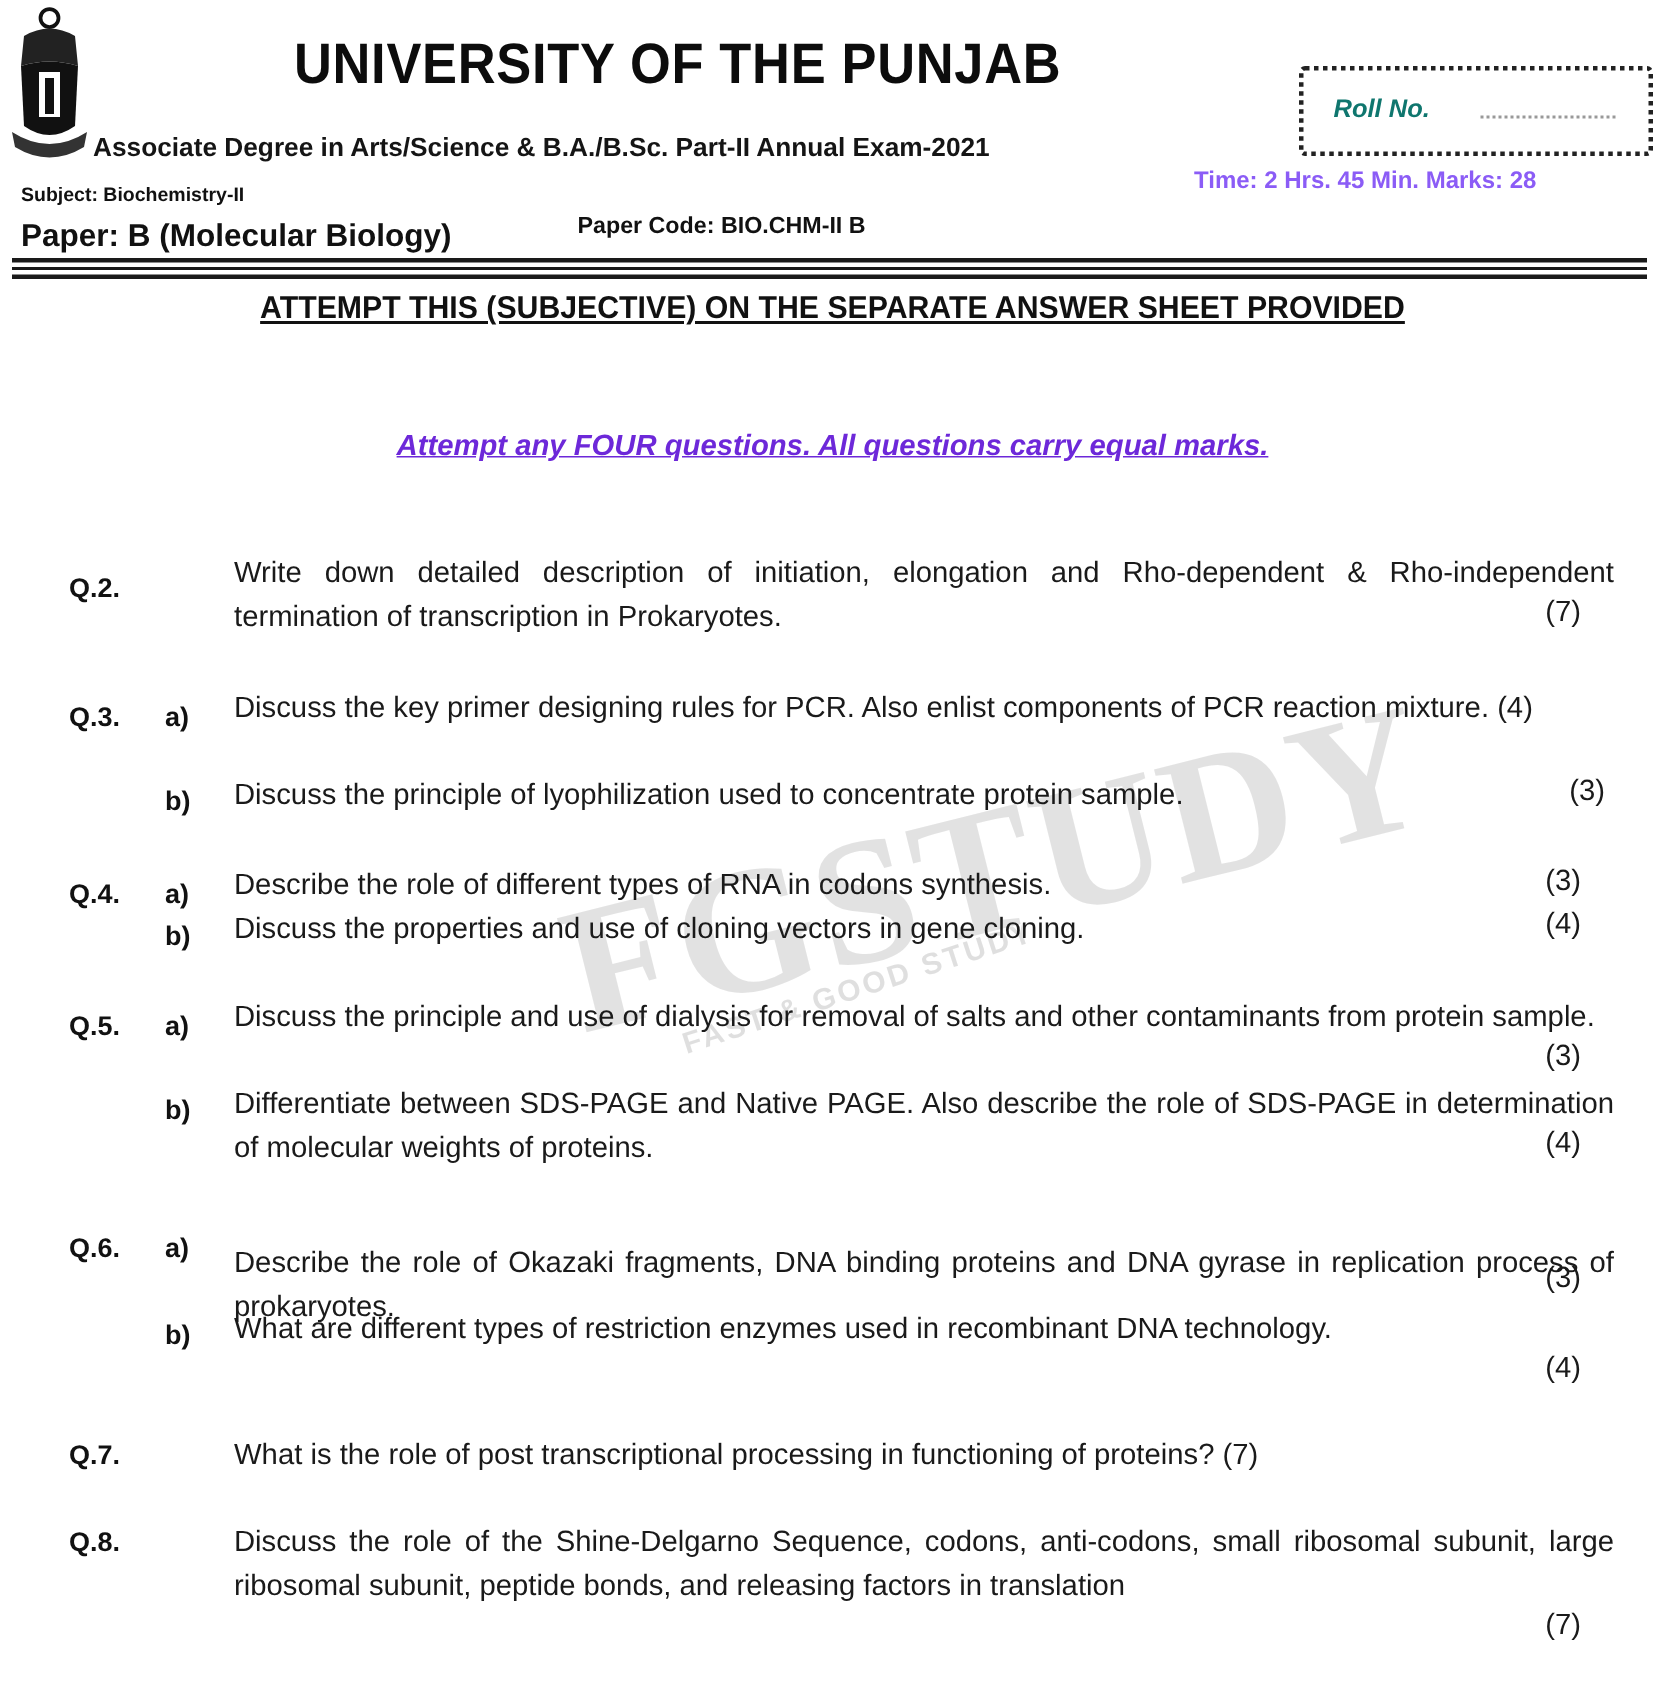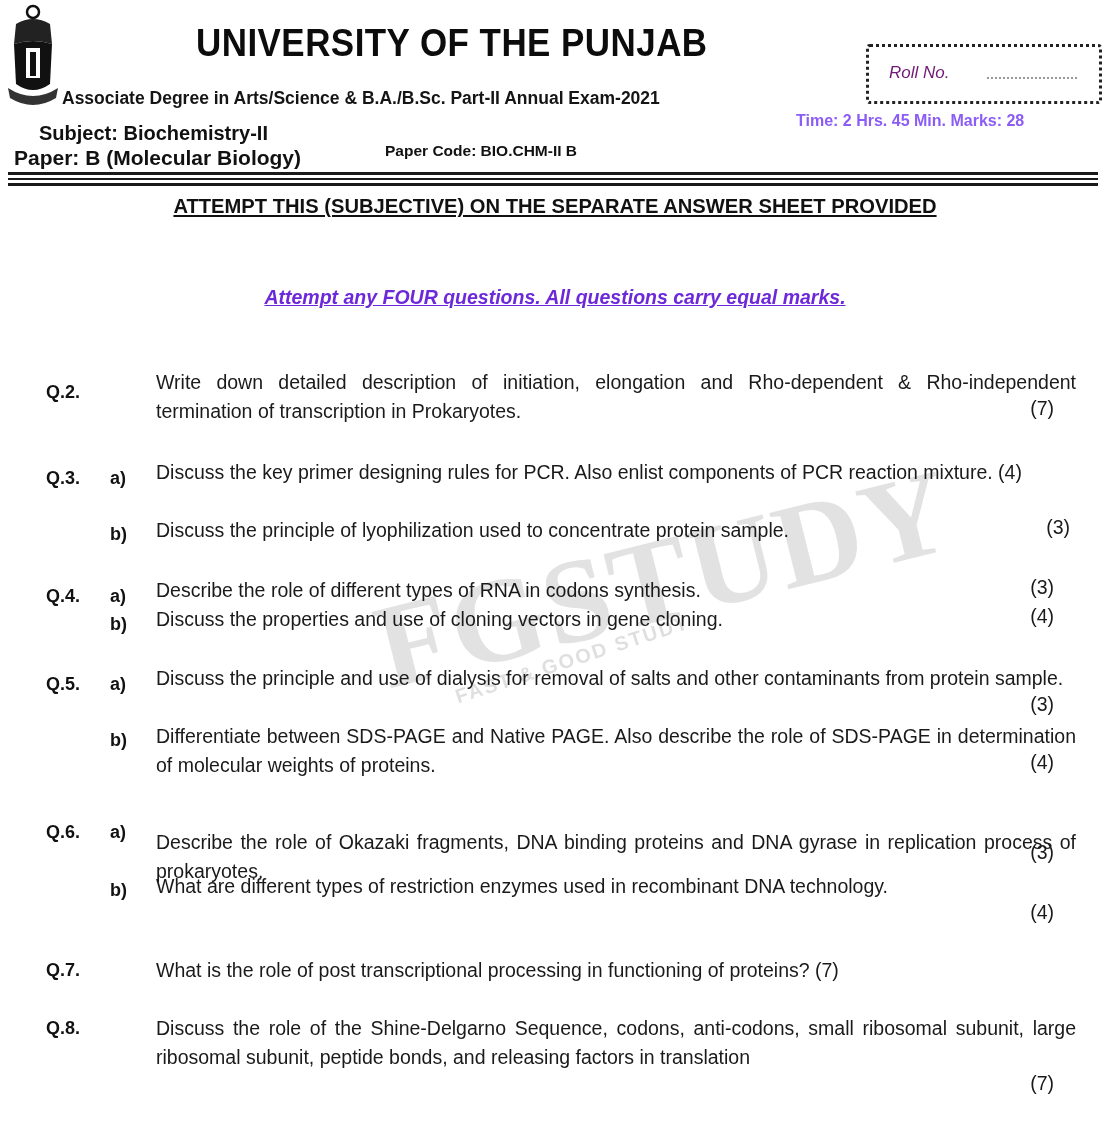--- a/index.html
+++ b/index.html
@@ -17,29 +17,29 @@
     .exam-line {
       position: absolute; left: 62px; top: 88px;
       font-weight: 700; font-size: 17.5px; color: #151515;
     }
     .roll-box {
       position: absolute; left: 866px; top: 44px; width: 236px; height: 60px;
       border: 3px dotted #222; border-radius: 4px;
     }
     .roll-box span {
       position: absolute; left: 20px; top: 16px;
-      font-weight: 400; font-style: italic; font-size: 17px; color: #701a75;
+      font-weight: 700; font-style: italic; font-size: 17px; color: #0f766e;
     }
     .roll-box .dots { position: absolute; left: 118px; top: 30px; width: 90px; border-bottom: 2px dotted #999; }
 
     .time-marks {
       position: absolute; left: 796px; top: 112px;
       font-weight: 700; font-size: 16px; color: #8b5cf6;
     }
-    .subject { position: absolute; left: 14px; top: 122px; font-weight: 700; font-size: 20px; margin-left: 25px; }
+    .subject { position: absolute; left: 14px; top: 122px; font-weight: 700; font-size: 13px; }
     .paper   { position: absolute; left: 14px; top: 146px; font-weight: 700; font-size: 21px; }
     .paper-code { position: absolute; left: 385px; top: 142px; font-weight: 700; font-size: 15.5px; }
 
     .rule { position: absolute; left: 8px; width: 1090px; background: #1a1a1a; }
     .rule.r1 { top: 172px; height: 3px; }
     .rule.r2 { top: 178px; height: 2px; }
     .rule.r3 { top: 183px; height: 3px; }
 
     .instr1 {
       position: absolute; left: 80px; top: 194px; width: 950px;

